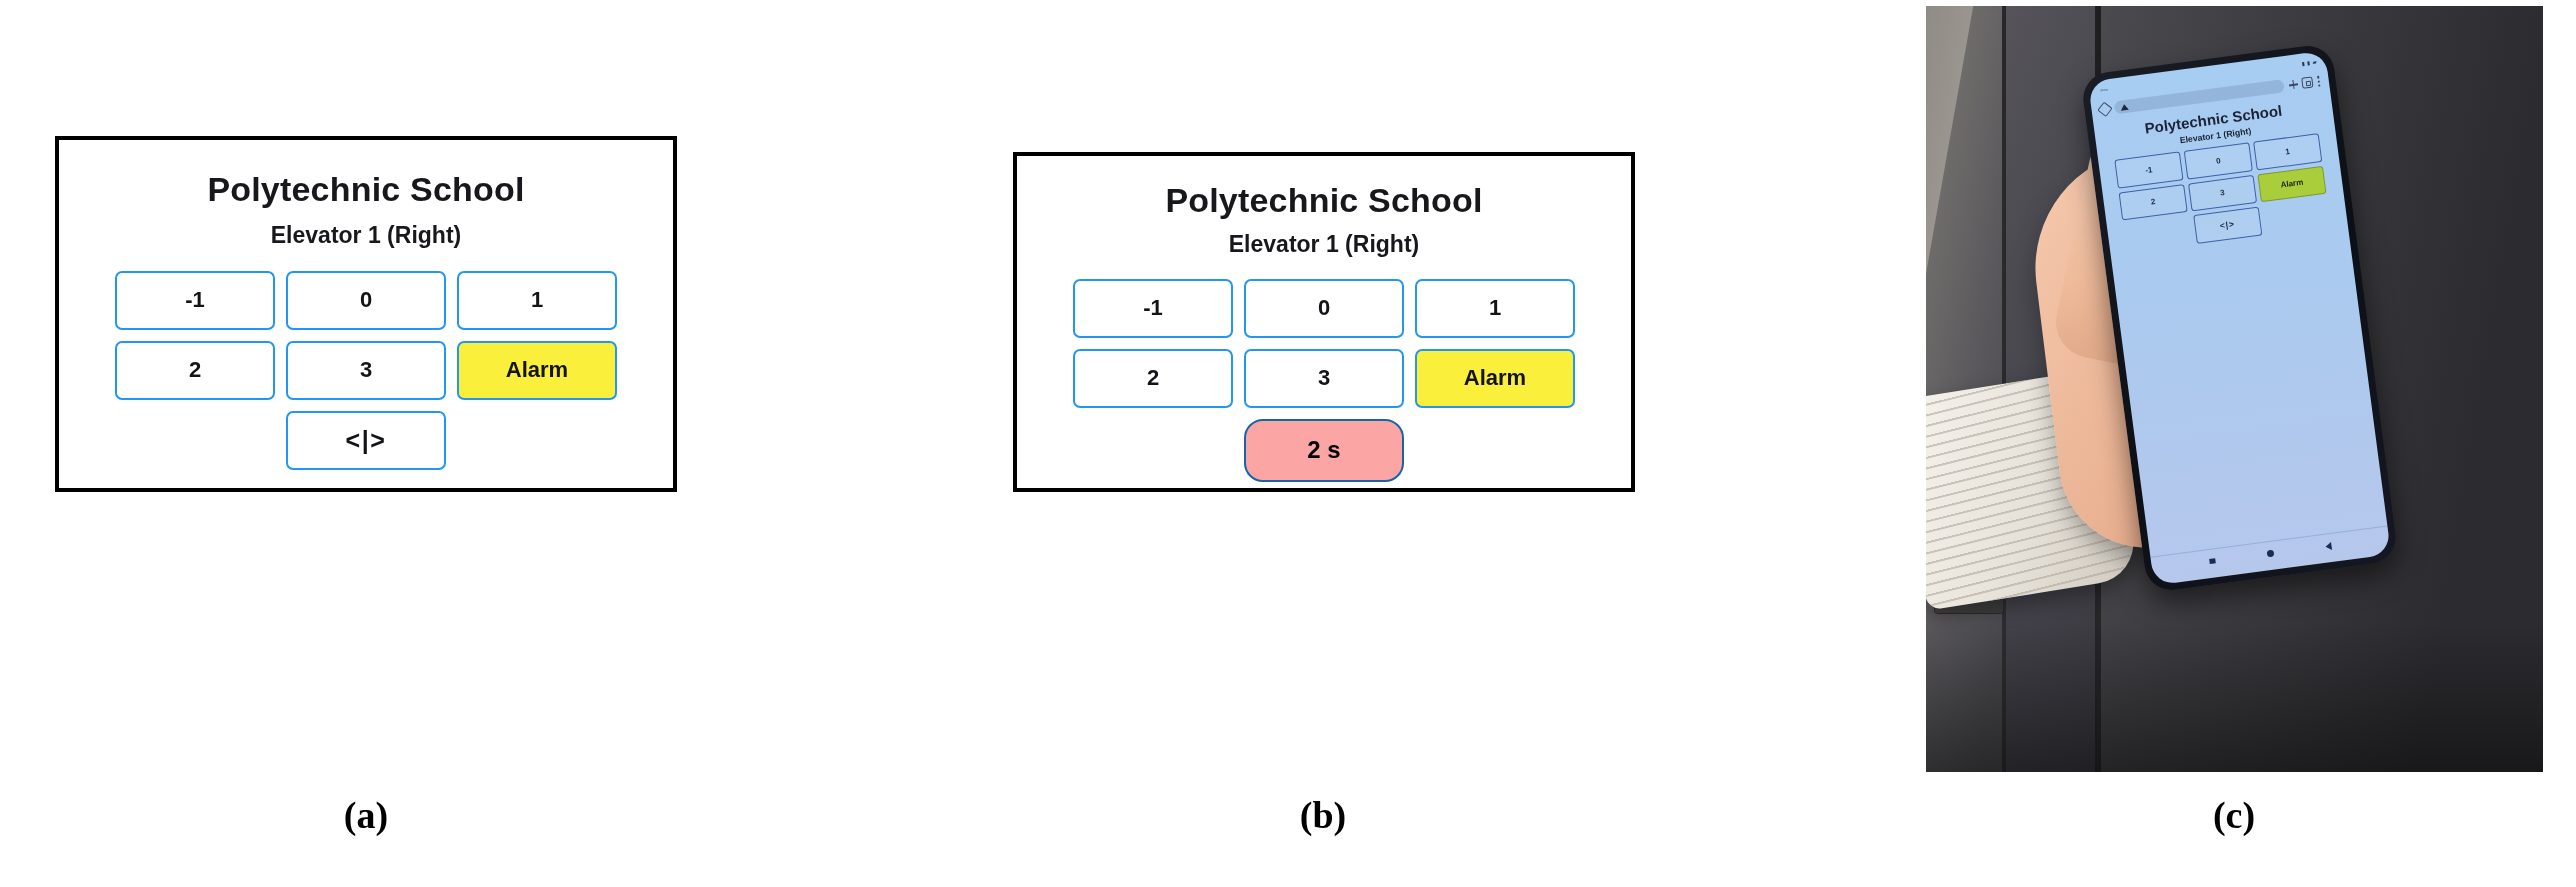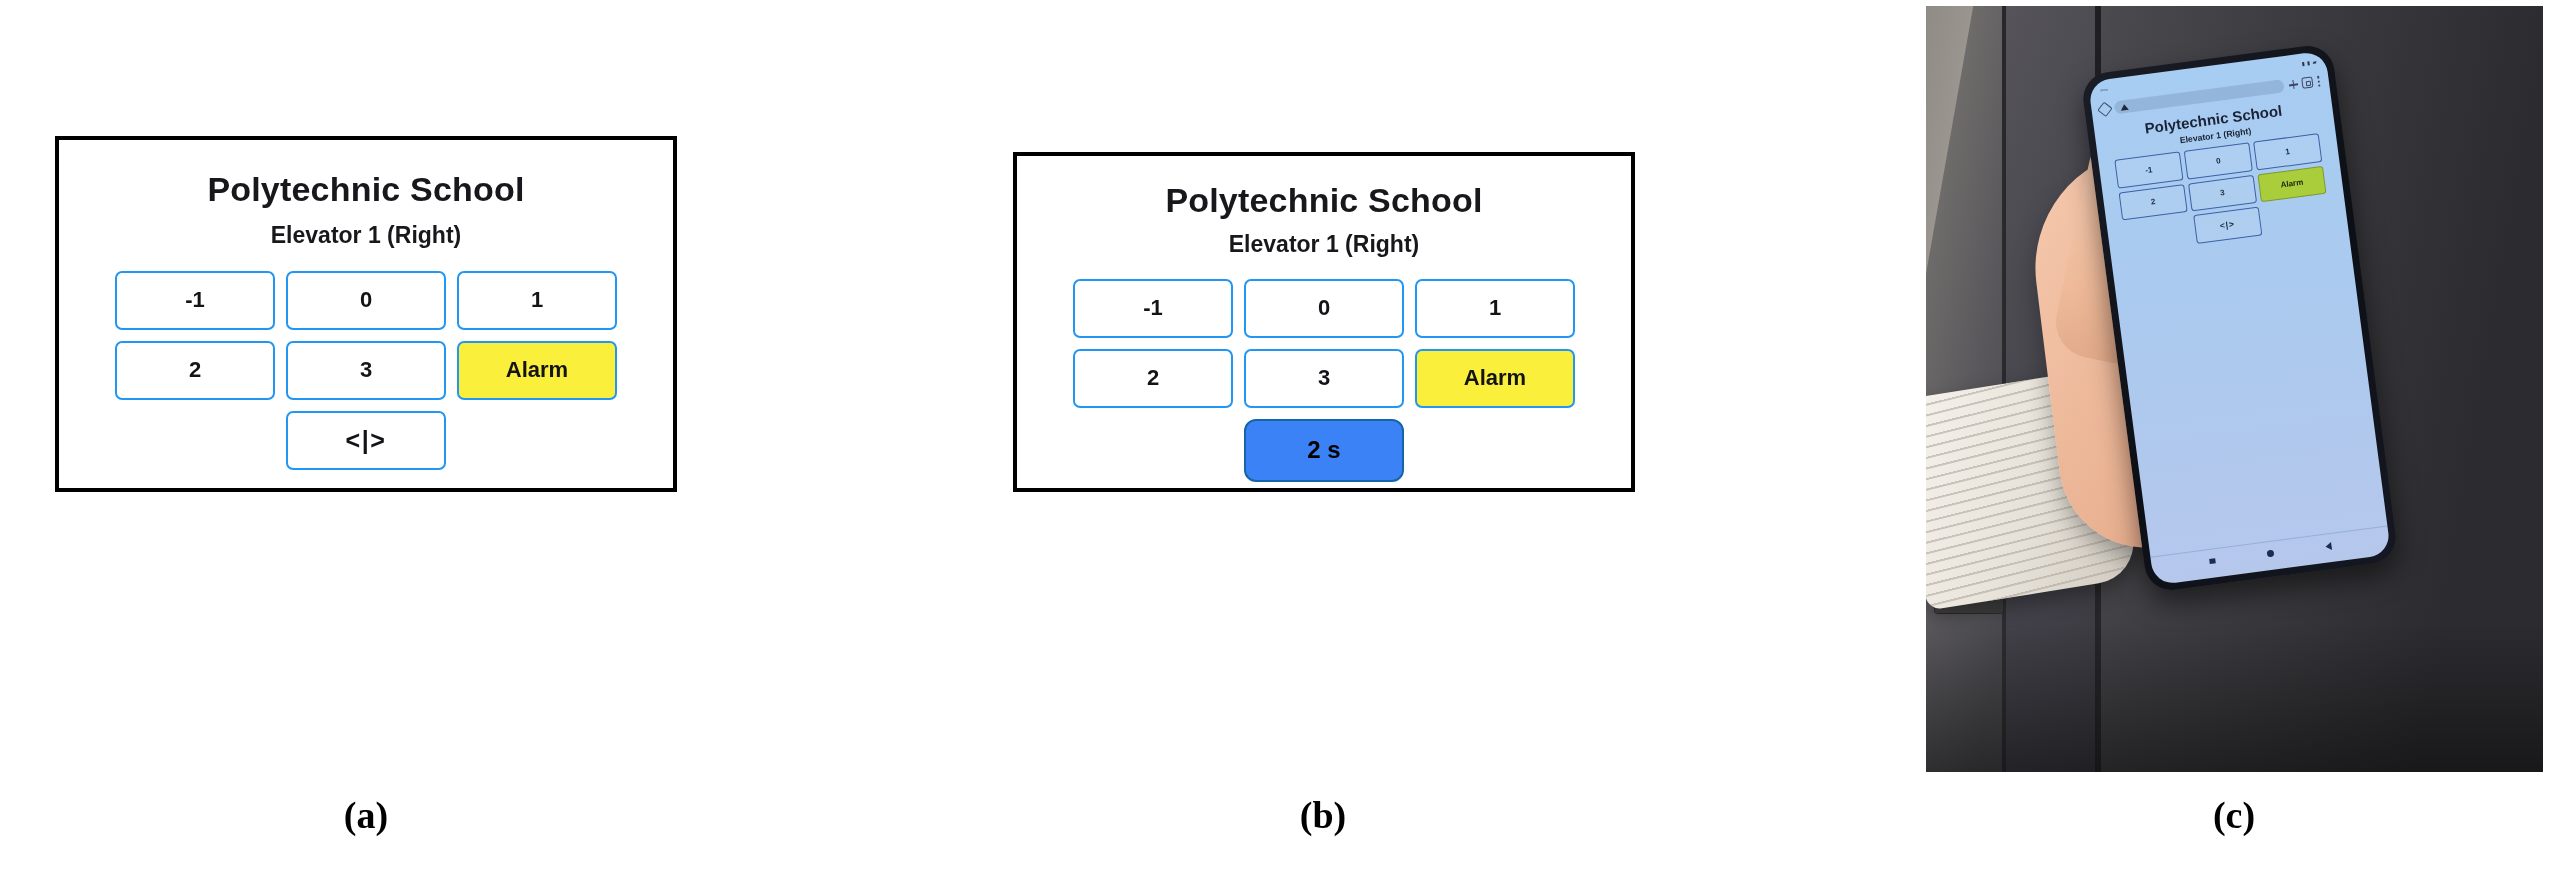--- a/index.html
+++ b/index.html
@@ -82,23 +82,23 @@
     width: 502px;
     margin: 11px auto 0 auto;
     display: flex;
     justify-content: center;
   }
   .key.door {
     font-size: 25px;
     letter-spacing: 1.6px;
   }
   .key.timer {
-    background: #3b82f6;
+    background: #fca5a5;
     border: 2.4px solid #1565a8;
-    border-radius: 12px;
+    border-radius: 19px;
     color: #000000;
     font-size: 24px;
   }
   .panel-b .key.timer { height: 63px; }
 
   
   .photo-panel {
     position: absolute;
     left: 1926px;
     top: 6.3px;

